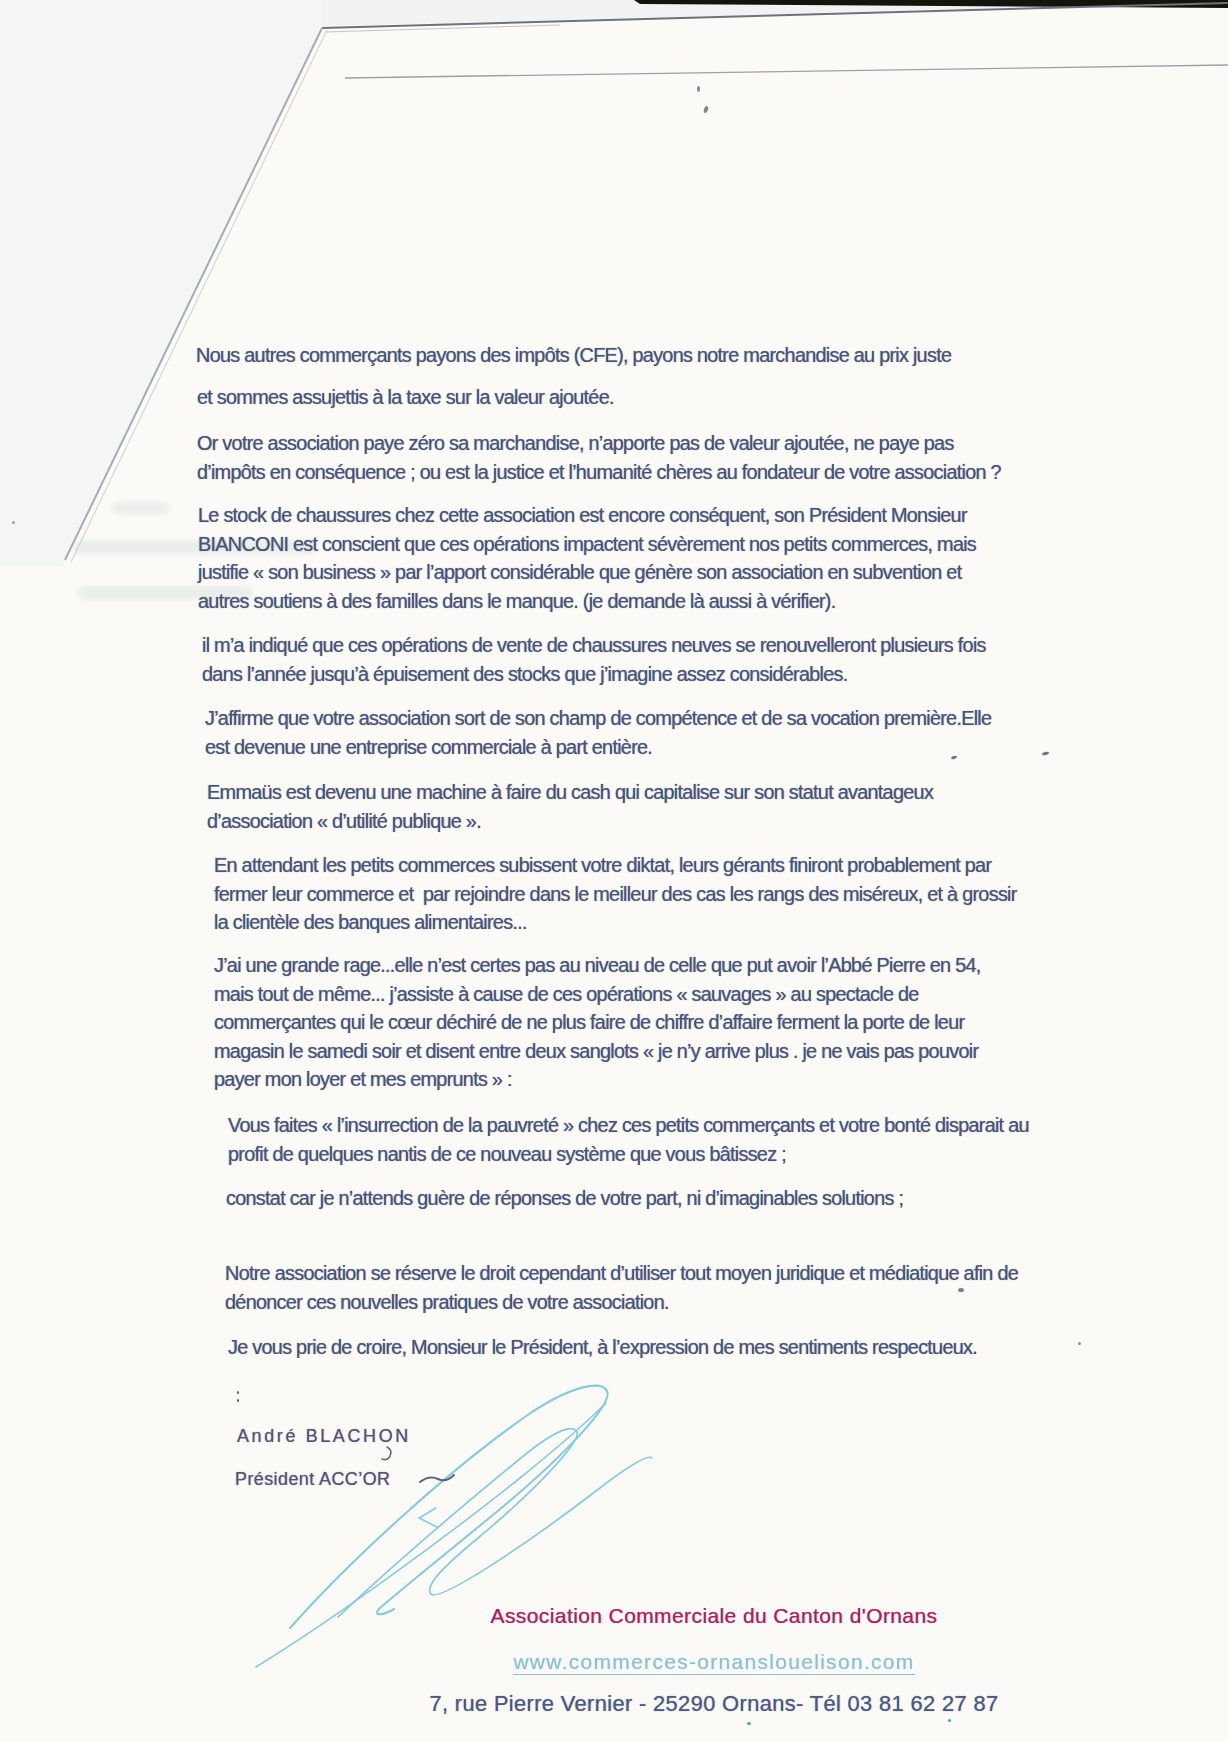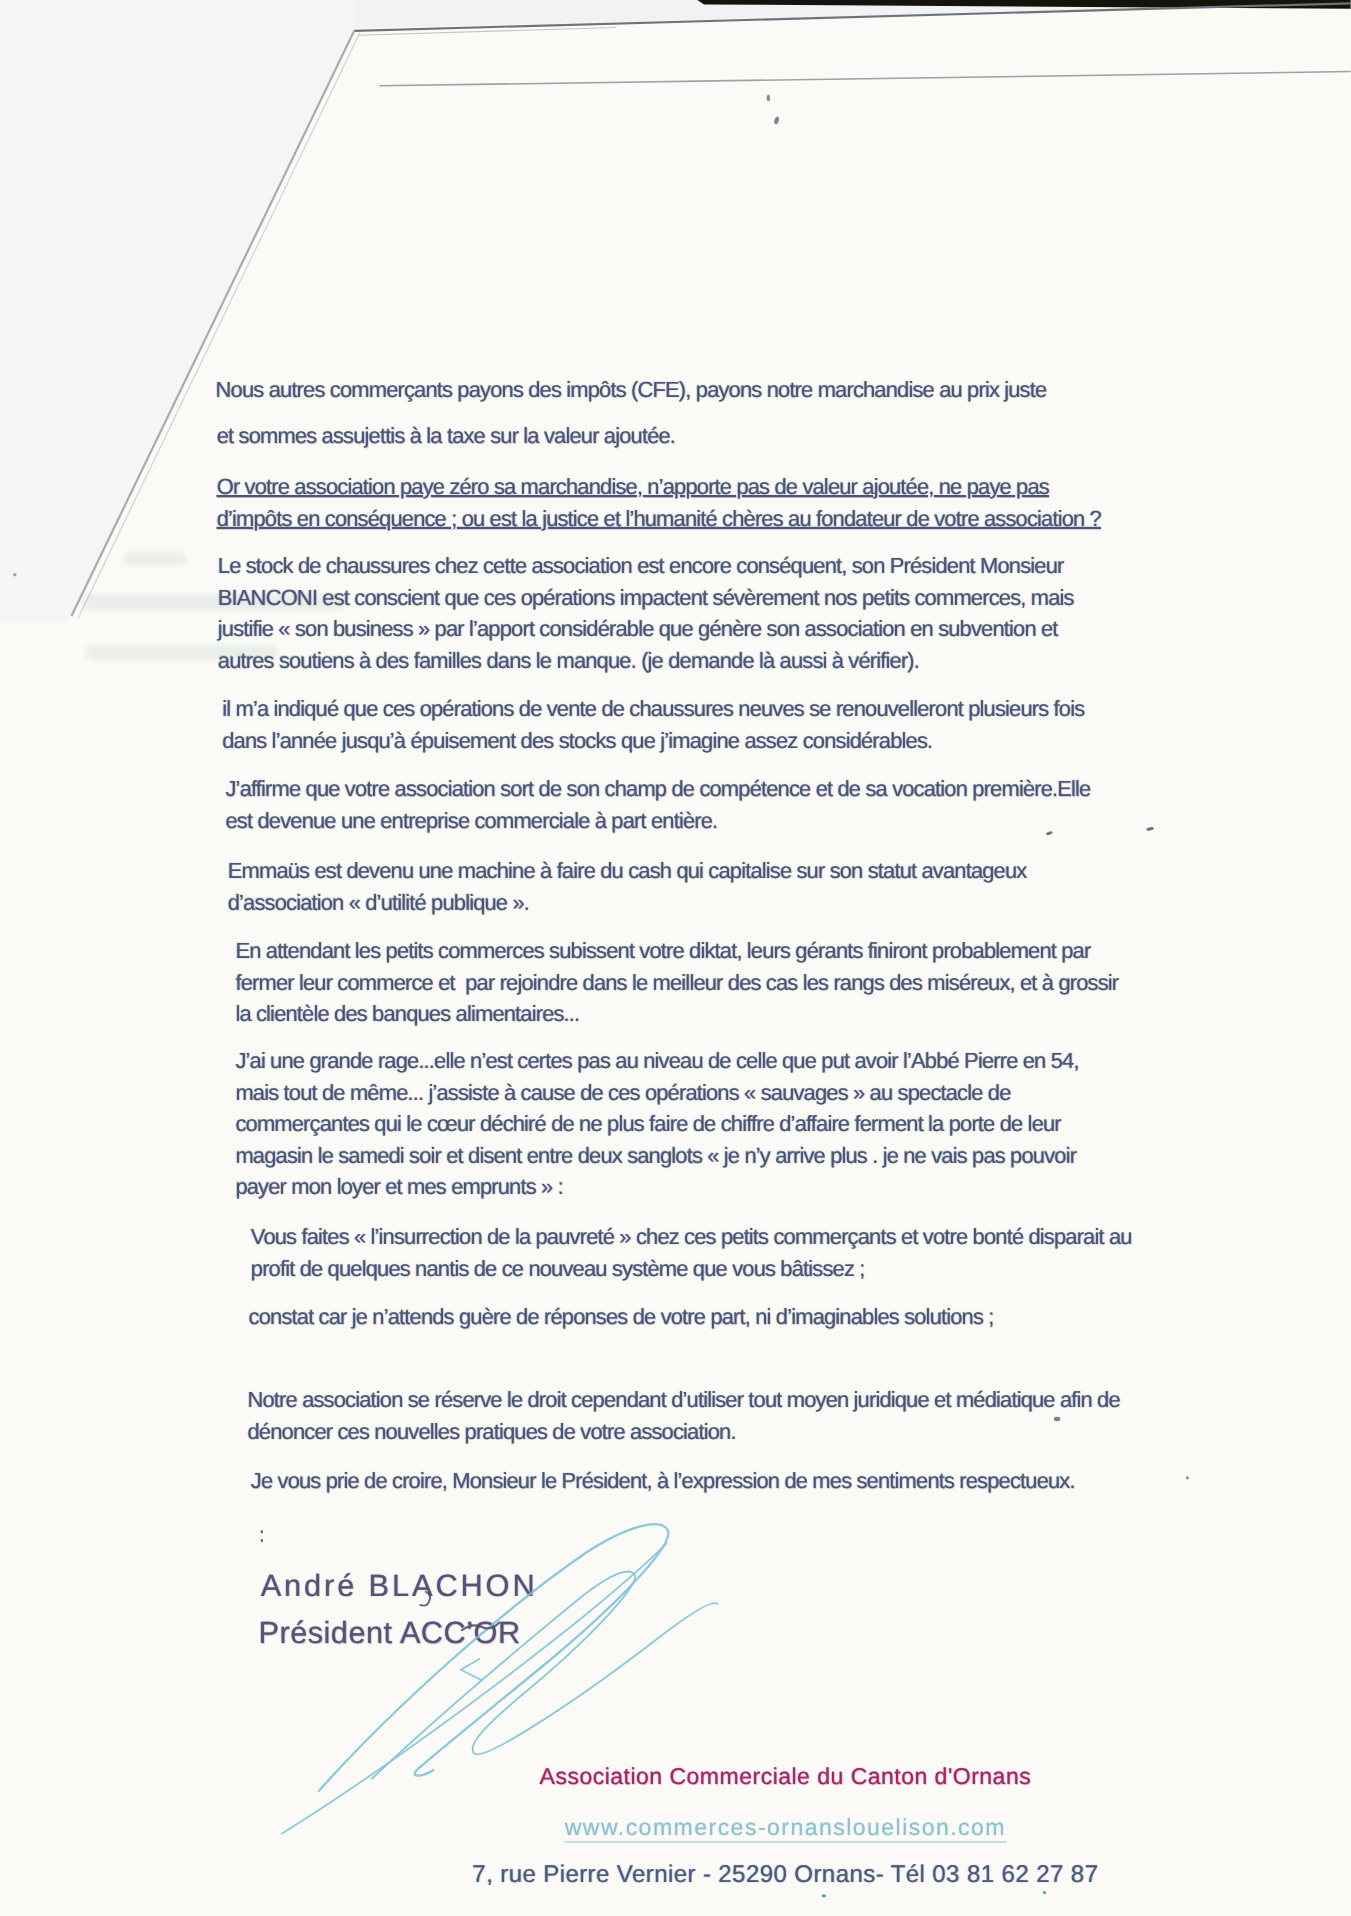--- a/index.html
+++ b/index.html
@@ -17,21 +17,21 @@
   #letter-body{position:absolute;left:0;top:0;width:1228px;height:1304px;}
   .para{
     position:absolute;
     font-size:20px;
     letter-spacing:-0.8px;
     line-height:28.6px;
   }
   .line{white-space:pre;}
   .sig-line{
     position:absolute;
-    font-size:28px;
+    font-size:18px;
     color:#585175;
     text-shadow: 0.7px 0.3px 0 rgba(148,62,138,0.25),
                 -0.7px -0.2px 0 rgba(16,142,136,0.22),
                  0 0 1.2px rgba(88,81,117,0.5);
     white-space:pre;
   }
   #sig-name{left:237px;top:1426px;letter-spacing:2.6px;}
   #sig-role{left:235px;top:1469px;letter-spacing:0.4px;}
   .footer-line{
     position:absolute;left:214px;width:1000px;text-align:center;white-space:pre;
@@ -87,21 +87,21 @@
 <div class="speck" style="left:747px;top:1722px;width:4px;height:3px;background:#4aa8a0;"></div>
 <div class="speck" style="left:948px;top:1719px;width:3px;height:3px;background:#4aa8a0;"></div>
 
 <div id="letter-body" class="ink">
     <div class="para" style="top: 341px; left: 196px;">
       <div class="line">Nous autres commerçants payons des impôts (CFE), payons notre marchandise au prix juste</div>
     </div>
     <div class="para" style="top: 383px; left: 197px;">
       <div class="line">et sommes assujettis à la taxe sur la valeur ajoutée.</div>
     </div>
-    <div class="para" style="top: 429px; left: 197px; text-decoration: underline;">
+    <div class="para" style="top: 429px; left: 197px;">
       <div class="line">Or votre association paye zéro sa marchandise, n’apporte pas de valeur ajoutée, ne paye pas</div>
       <div class="line">d’impôts en conséquence ; ou est la justice et l’humanité chères au fondateur de votre association ?</div>
     </div>
     <div class="para" style="top: 501px; left: 198px;">
       <div class="line">Le stock de chaussures chez cette association est encore conséquent, son Président Monsieur</div>
       <div class="line">BIANCONI est conscient que ces opérations impactent sévèrement nos petits commerces, mais</div>
       <div class="line">justifie « son business » par l’apport considérable que génère son association en subvention et</div>
       <div class="line">autres soutiens à des familles dans le manque. (je demande là aussi à vérifier).</div>
     </div>
     <div class="para" style="top: 631px; left: 202px;">

